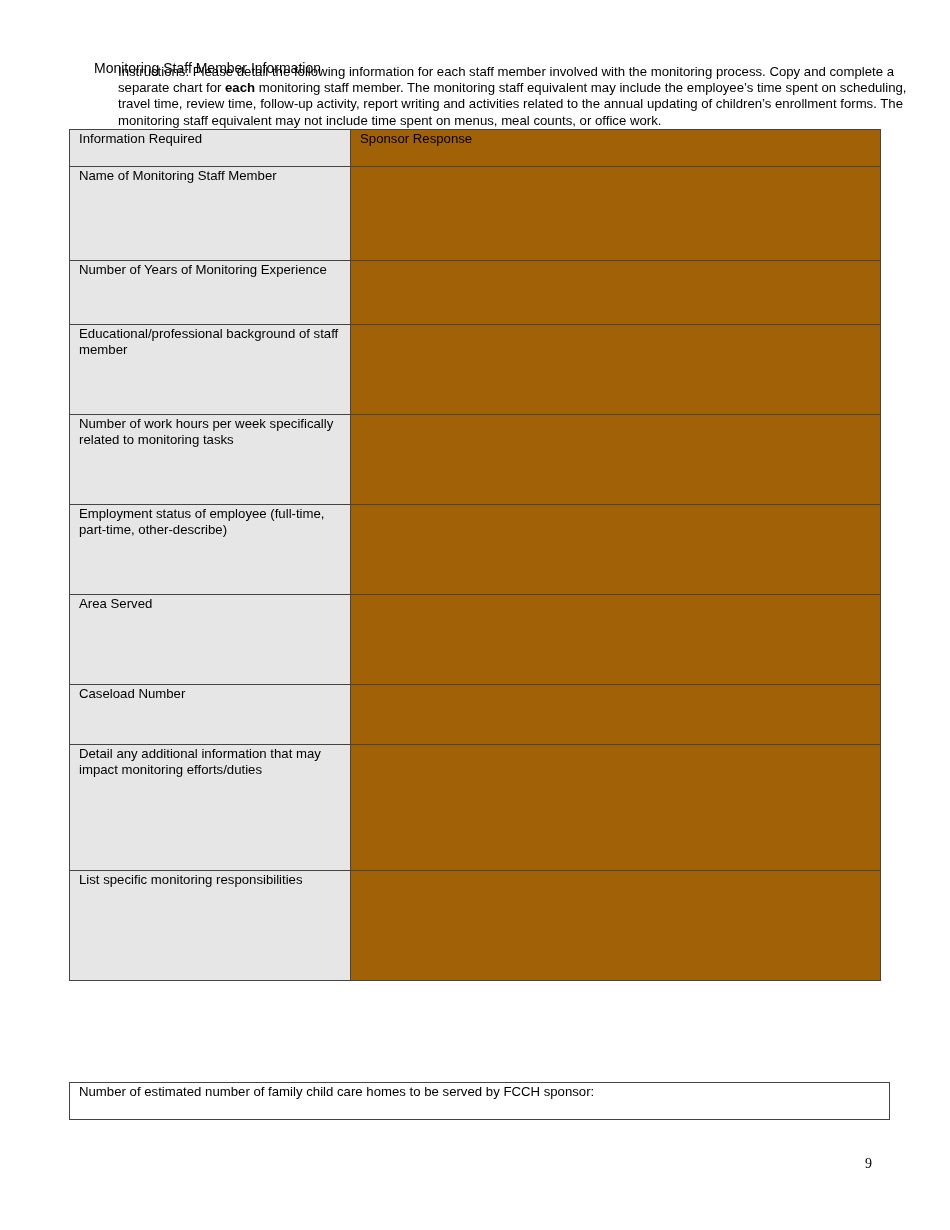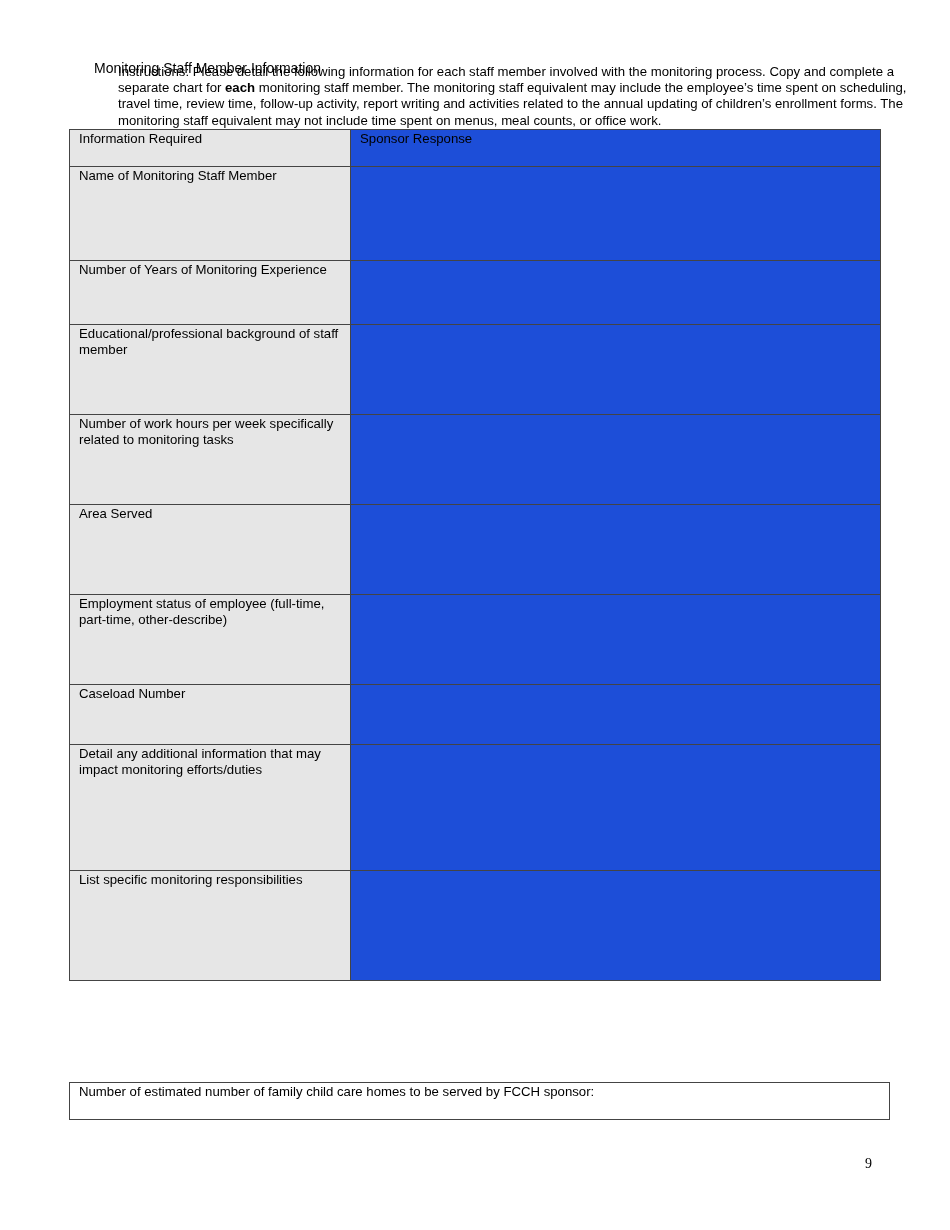--- a/index.html
+++ b/index.html
@@ -3,21 +3,21 @@
   <meta charset="utf-8">
   <style>
     html, body { margin: 0; padding: 0; background: #ffffff; }
     body { width: 950px; height: 1230px; position: relative; font-family: "Liberation Sans", sans-serif; color: #000; }
     .title { position: absolute; left: 78px; top: 44px; font-size: 14px; font-weight: normal; margin: 16px; }
     .instructions { position: absolute; left: 78px; top: 64px; width: 800px; font-size: 13.2px; line-height: 16.2px; margin-left: 40px; }
     .instructions b { font-weight: bold; }
     table.info { position: absolute; left: 69px; top: 129px; width: 812px; border-collapse: collapse; font-size: 13.2px; padding-left: 42px; }
     table.info td { border: 1px solid #444; vertical-align: top; padding: 1px 8px 0 9px; line-height: 16px; }
     table.info td.label { width: 263px; background: #e6e6e6; }
-    table.info td.resp { background: #1d4ed8; }
+    table.info td.resp { background: #a16207; }
     .footer-box { position: absolute; left: 69px; top: 1082px; width: 810px; height: 36px; border: 1px solid #444; font-size: 13.2px; padding-left: 9px; }
     .footer-box span { position: absolute; left: 9px; top: 1px; }
     .page-num { position: absolute; right: 78px; top: 1156px; font-family: "Liberation Serif", serif; font-size: 14px; }
   </style>
 </head>
 <body>
 
 <h1 class="title">Monitoring Staff Member Information</h1>
 <div class="instructions"><span>Instructions: Please detail the following information for each staff member involved with the monitoring process. Copy and complete a separate chart for </span><b>each</b><span> monitoring staff member. The monitoring staff equivalent may include the employee’s time spent on scheduling, travel time, review time, follow-up activity, report writing and activities related to the annual updating of children’s enrollment forms. The monitoring staff equivalent may not include time spent on menus, meal counts, or office work.</span></div>
 
@@ -37,25 +37,25 @@
     </tr>
     <tr style="height:90px">
       <td class="label">Educational/professional background of staff member</td>
       <td class="resp"></td>
     </tr>
     <tr style="height:90px">
       <td class="label">Number of work hours per week specifically related to monitoring tasks</td>
       <td class="resp"></td>
     </tr>
     <tr style="height:90px">
-      <td class="label">Area Served</td>
+      <td class="label">Employment status of employee (full-time, part-time, other-describe)</td>
       <td class="resp"></td>
     </tr>
     <tr style="height:90px">
-      <td class="label">Employment status of employee (full-time, part-time, other-describe)</td>
+      <td class="label">Area Served</td>
       <td class="resp"></td>
     </tr>
     <tr style="height:60px">
       <td class="label">Caseload Number</td>
       <td class="resp"></td>
     </tr>
     <tr style="height:126px">
       <td class="label">Detail any additional information that may impact monitoring efforts/duties</td>
       <td class="resp"></td>
     </tr>

